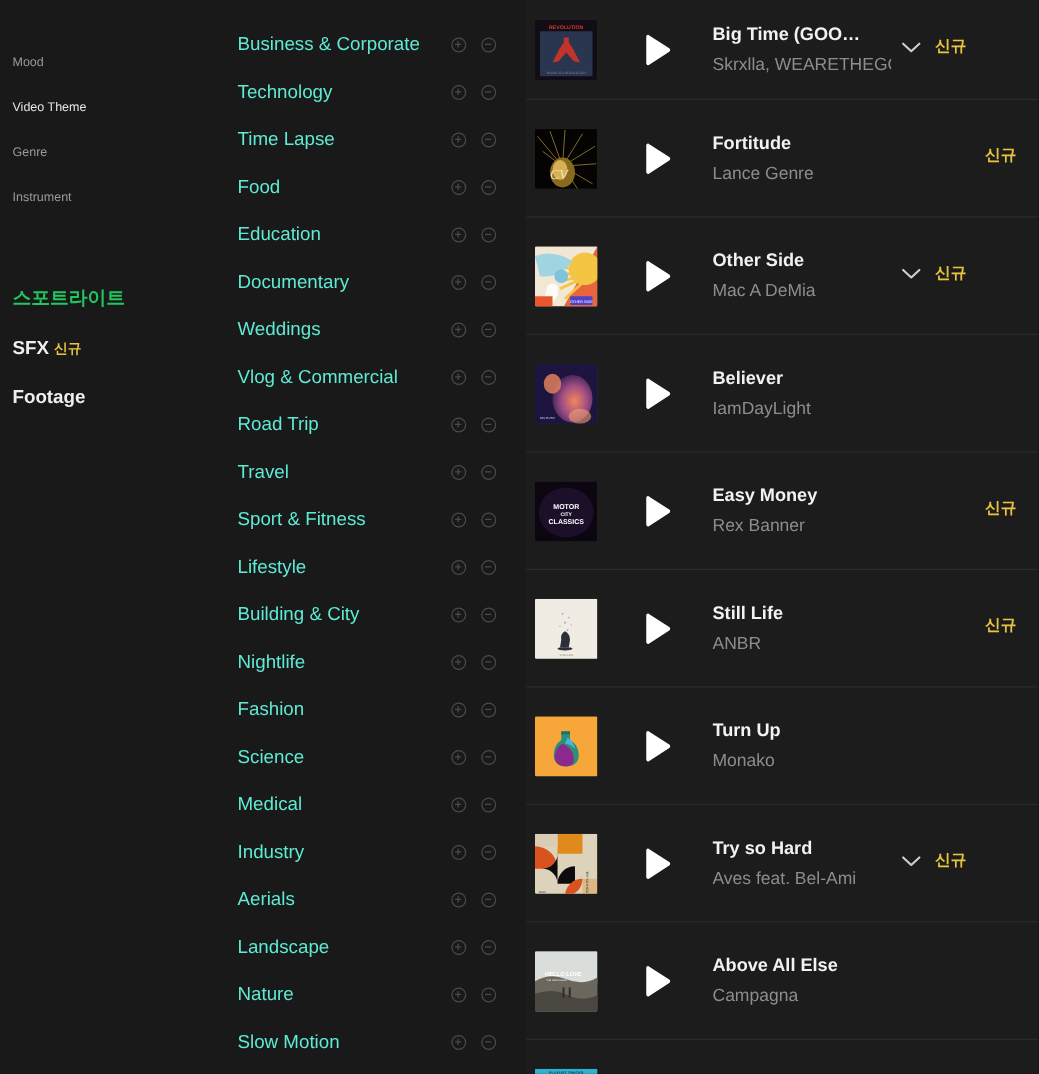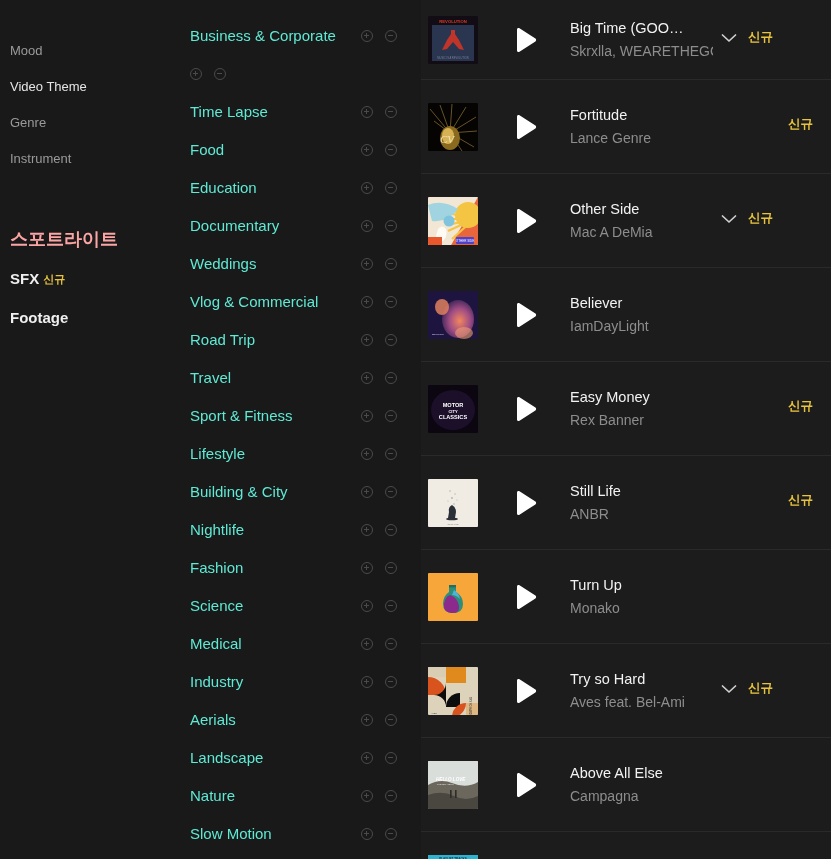--- a/index.html
+++ b/index.html
@@ -22,37 +22,37 @@
 
   
   .leftnav {
     width: 180px;
     flex: 0 0 180px;
     background: #191919;
     padding-top: 42px;
     padding-left: 10px;
   }
   .nav-item {
-    font-size: 13px;
+    font-size: 10px;
     line-height: 18px;
     color: #9a9a9a;
     padding: 0 0 0 0;
     margin-bottom: 18px;
     height: 18px;
     white-space: nowrap;
     cursor: pointer;
   }
   .nav-item.active { color: #e5e5e5; }
 
   .nav-gap { height: 44px; }
 
   .nav-section-title {
-    font-size: 18px;
+    font-size: 15px;
     line-height: 18px;
-    color: #fca5a5;
+    color: #22c55e;
     font-weight: bold;
     margin-bottom: 22px;
     height: 18px;
     white-space: nowrap;
   }
   .nav-bold {
     font-size: 15px;
     line-height: 18px;
     color: #efefef;
     font-weight: bold;
@@ -171,21 +171,21 @@
   .meta {
     flex: 1 1 auto;
     margin-left: 24px;
     min-width: 0;
     padding-right: 6px;
   }
   .title {
     font-size: 14.5px;
     line-height: 19px;
     color: #f2f2f2;
-    font-weight: normal;
+    font-weight: bold;
     white-space: nowrap;
     overflow: hidden;
   }
   .artist {
     font-size: 14px;
     line-height: 19px;
     color: #8d8d8d;
     margin-top: 4px;
     white-space: nowrap;
     overflow: hidden;
@@ -247,20 +247,21 @@
   <div class="catcol">
     <div id="cat-list">
         <div class="cat-row">
           <div class="cat-label">Business &amp; Corporate</div>
           <div class="cat-actions">
             <span class="circ plus"></span>
             <span class="circ minus"></span>
           </div>
         </div>
         <div class="cat-row">
+          <div class="cat-label">Technology</div>
           <div class="cat-actions">
             <span class="circ plus"></span>
             <span class="circ minus"></span>
           </div>
         </div>
         <div class="cat-row">
           <div class="cat-label">Time Lapse</div>
           <div class="cat-actions">
             <span class="circ plus"></span>
             <span class="circ minus"></span>

